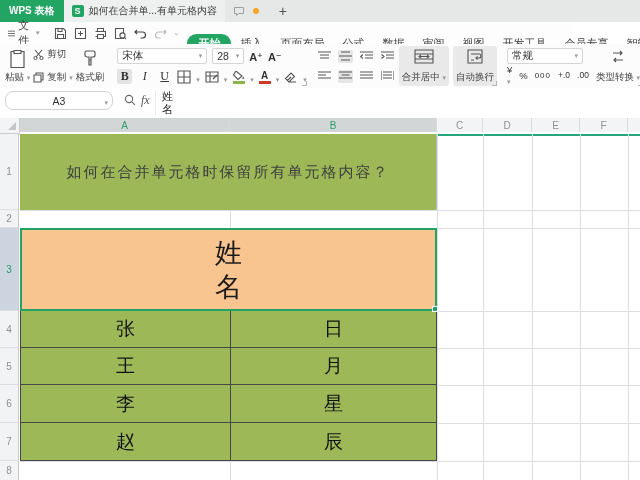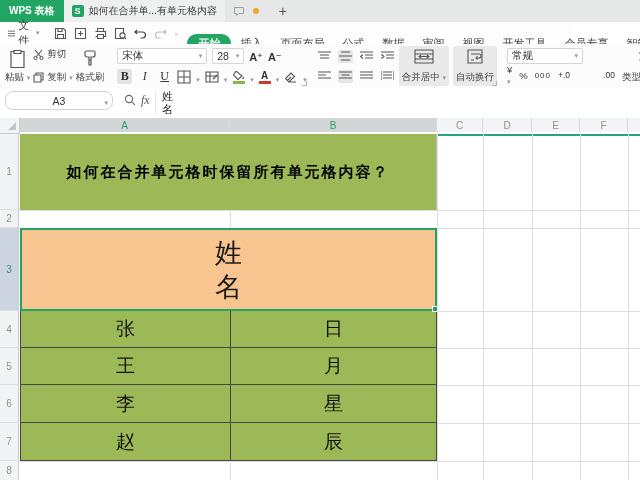--- a/index.html
+++ b/index.html
@@ -74,21 +74,21 @@
     background:#f2f3f4;border-bottom:1px solid #dcdedf;border-right:1px solid #c9cbcc;box-sizing:border-box;}
   .rh.sel{background:#ccd4e0;color:#2a9d72;}
 
   
   .vl{position:absolute;top:134px;width:1px;height:346px;background:#dcdedf;z-index:1;}
   .hl{position:absolute;left:20px;width:620px;height:1px;background:#dcdedf;z-index:1;}
 
   
   .cell-title{position:absolute;left:20px;top:134px;width:417px;height:76px;background:#9cb857;z-index:2;
     display:flex;align-items:center;justify-content:center;font-family:"Liberation Serif","DejaVu Serif",serif;
-    font-weight:bold;font-size:15px;letter-spacing:2px;color:#000000;box-sizing:border-box;border-right:1px solid #b9bcbd;}
+    font-weight:normal;font-size:15px;letter-spacing:2px;color:#404040;box-sizing:border-box;border-right:1px solid #b9bcbd;}
   .cell-a3{position:absolute;left:20px;top:228px;width:417px;height:83px;background:#f8c48f;z-index:3;
     border:2px solid #21a366;box-sizing:border-box;display:flex;flex-direction:column;align-items:center;justify-content:center;
     font-family:"Liberation Serif","DejaVu Serif",serif;font-size:27px;line-height:34px;color:#1a1a1a;}
   .fill-handle{position:absolute;left:432px;top:306px;width:6px;height:6px;background:#21a366;border:1px solid #fff;z-index:4;box-sizing:border-box;}
   .ncell{position:absolute;background:#9cb857;z-index:2;display:flex;align-items:center;justify-content:center;
     font-family:"Liberation Serif","DejaVu Serif",serif;font-size:19px;color:#111;box-sizing:border-box;
     border-bottom:1px solid #474747;}
   .ncell.cA{left:20px;width:210px;border-left:1px solid #474747;}
   .ncell.cB{left:230px;width:207px;border-left:1px solid #474747;border-right:1px solid #474747;}
   .icon-svg{display:block;}
@@ -320,21 +320,21 @@
       <div class="fontcol">
         <div class="selbox" style="width:76px;">
           <span>常规</span>
             <span class="caret">▾</span>
         </div>
         <div class="numicons">
           <span><span>¥</span> <span class="caret">▾</span></span>
           <span>%</span>
           <span style="font-size:8px;letter-spacing:1px;">000</span>
           <span style="font-size:8.5px;">+.0</span>
-          <span style="font-size:8.5px;margin-left:26px;">.00</span>
+          <span style="font-size:8.5px;">.00</span>
         </div>
       </div>
       <div class="bigbtn" style="margin-left:4px;">
         <svg class="icon-svg" width="18" height="15" viewBox="0 0 18 15">
             <path d="M4 4h9M11 2l2 2-2 2 M14 11H5 M7 9l-2 2 2 2" fill="none" stroke="#555" stroke-width="1.2"></path>
           </svg>
         <span class="lbl"><span>类型转换</span> <span class="caret">▾</span></span>
       </div>
       <div class="launcher"></div>
     </div>

